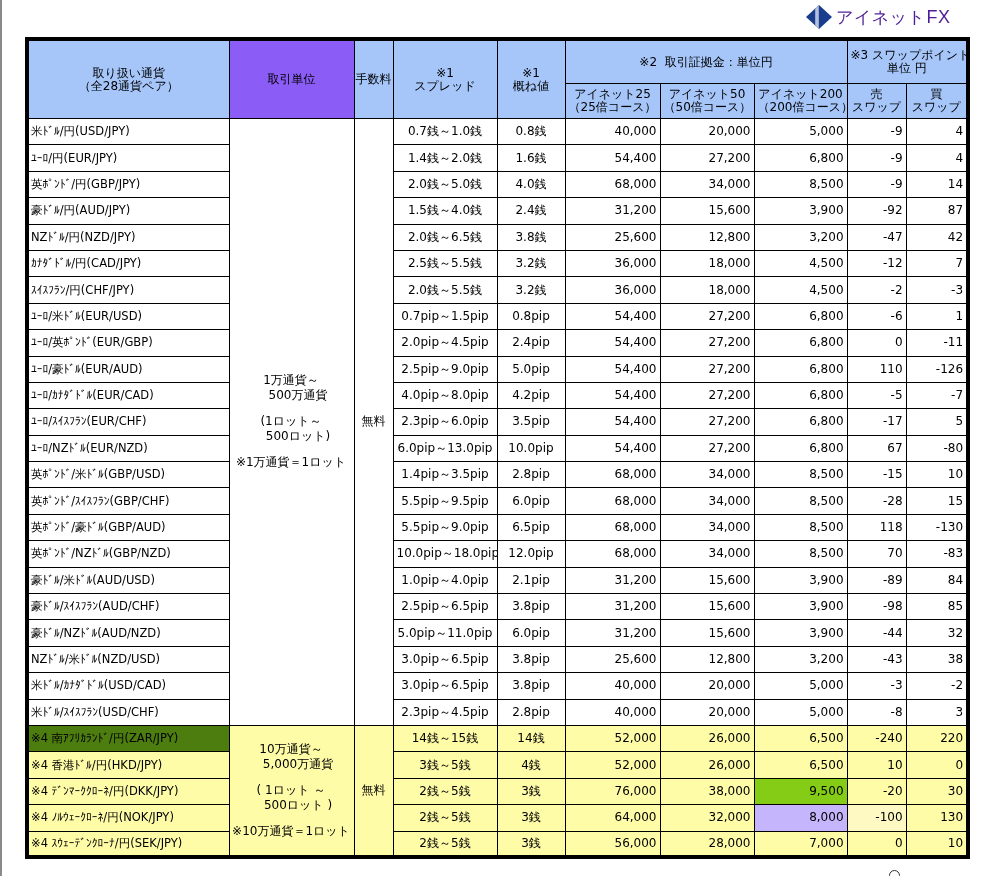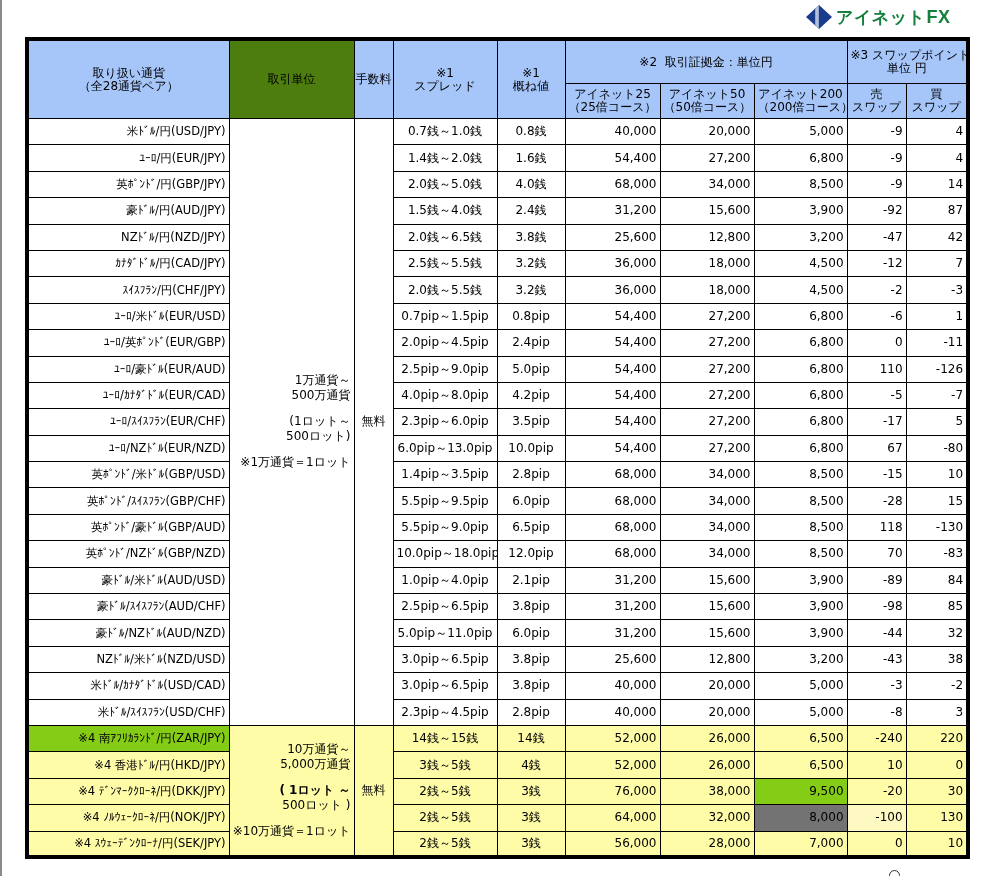--- a/index.html
+++ b/index.html
@@ -1,31 +1,31 @@
 <!DOCTYPE html>
 <html><head>
 <meta charset="utf-8">
 <style>
   html,body{margin:0;padding:0;background:#fff;}
   body{width:992px;height:876px;position:relative;overflow:hidden;font-family:"DejaVu Sans","Liberation Sans",sans-serif;color:#000;}
   .leftedge{position:absolute;left:0;top:0;width:2px;height:876px;background:#8a8a8a;}
   .logo{position:absolute;left:805px;top:4px;height:26px;display:flex;align-items:center;}
   .logo svg{width:28px;height:26px;}
-  .logo span{font-size:17px;font-weight:bold;color:#15803d;margin-left:3px;letter-spacing:0.5px;}
+  .logo span{font-size:17px;font-weight:normal;color:#4c1d95;margin-left:3px;letter-spacing:0.5px;}
   .logo .fx{font-family:"Liberation Sans",sans-serif;font-size:18px;margin-left:1px;}
   table{position:absolute;left:25px;top:37px;border-collapse:collapse;border:4px solid #000;table-layout:fixed;width:941px;}
   td,th{border:1px solid #000;padding:0 3px;font-size:12px;font-weight:normal;white-space:nowrap;overflow:hidden;line-height:13px;}
   th{background:#a6c6fa;text-align:center;}
   .hrow1 th{height:42px;}
   .hrow2 th{height:34px;}
   tbody tr{height:26.4px;}
-  td.pair{text-align:right;padding-left:2px;font-size:11.5px;}
+  td.pair{text-align:left;padding-left:2px;font-size:11.5px;}
   td.c{text-align:center;}
   td.r{text-align:right;padding-right:3px;}
-  td.unit{vertical-align:middle;text-align:right;font-size:12px;line-height:15px;padding-left:2px;white-space:normal;}
+  td.unit{vertical-align:middle;text-align:center;font-size:12px;line-height:15px;padding-left:2px;white-space:normal;}
   td.unit .ind{padding-left:14px;display:block;}
   td.unit .gap{display:block;height:11px;}
   tr.y td{background:#fffca8;}
   .hdr-line{display:block;text-align:center;}
   .cursor{position:absolute;left:889px;top:870px;width:9px;height:9px;border:1px solid #333;border-radius:50%;}
 </style>
 </head>
 <body>
 
 <div class="leftedge"></div>
@@ -52,21 +52,21 @@
       <col style="width:93px">
       <col style="width:59px">
       <col style="width:62px">
   </colgroup>
   <thead>
     <tr class="hrow1">
       <th rowspan="2" style="background: rgb(166, 198, 250);">
         <span class="hdr-line">取り扱い通貨</span>
         <span class="hdr-line">（全28通貨ペア）</span>
       </th>
-      <th rowspan="2" style="background: #4d7c0f;">取引単位</th>
+      <th rowspan="2" style="background: #8b5cf6;">取引単位</th>
       <th rowspan="2" style="padding: 0px; background: rgb(166, 198, 250);">手数料</th>
       <th rowspan="2" style="background: rgb(166, 198, 250);">
         <span class="hdr-line">※1</span>
         <span class="hdr-line">スプレッド</span>
       </th>
       <th rowspan="2" style="background: rgb(166, 198, 250);">
         <span class="hdr-line">※1</span>
         <span class="hdr-line">概ね値</span>
       </th>
       <th colspan="3" style="white-space: pre; background: rgb(166, 198, 250);">※2  取引証拠金：単位円</th>
@@ -333,26 +333,26 @@
         <td class="pair">米ﾄﾞﾙ/ｽｲｽﾌﾗﾝ(USD/CHF)</td>
         <td class="c">2.3pip～4.5pip</td>
         <td class="c">2.8pip</td>
         <td class="r">40,000</td>
         <td class="r">20,000</td>
         <td class="r">5,000</td>
         <td class="r">-8</td>
         <td class="r">3</td>
       </tr>
       <tr class="y">
-        <td class="pair" style="background: #84cc16;">※4  南ｱﾌﾘｶﾗﾝﾄﾞ/円(ZAR/JPY)</td>
+        <td class="pair" style="background: #4d7c0f;">※4  南ｱﾌﾘｶﾗﾝﾄﾞ/円(ZAR/JPY)</td>
         <td class="unit" rowspan="5" style="background: rgb(255, 252, 168);">
           <span style="display: block;">10万通貨～</span>
           <span class="ind" style="display: block;">5,000万通貨</span>
           <span class="gap"></span>
-          <span style="display: block; font-weight: bold;">( 1ロット ～</span>
+          <span style="display: block;">( 1ロット ～</span>
           <span class="ind" style="display: block;">500ロット )</span>
           <span class="gap"></span>
           <span style="display: block;">※10万通貨＝1ロット</span>
         </td>
         <td class="c" rowspan="5" style="background: rgb(255, 252, 168);">無料</td>
         <td class="c" style="background: rgb(255, 252, 168); margin-top: 48px;">14銭～15銭</td>
         <td class="c" style="background: rgb(255, 252, 168);">14銭</td>
         <td class="r" style="background: rgb(255, 252, 168);">52,000</td>
         <td class="r" style="background: rgb(255, 252, 168);">26,000</td>
         <td class="r" style="background: rgb(255, 252, 168);">6,500</td>
@@ -378,21 +378,21 @@
         <td class="r" style="background: #84cc16;">9,500</td>
         <td class="r" style="background: rgb(255, 252, 168);">-20</td>
         <td class="r" style="background: rgb(255, 252, 168);">30</td>
       </tr>
       <tr class="y">
         <td class="pair" style="background: rgb(255, 252, 168);">※4  ﾉﾙｳｪｰｸﾛｰﾈ/円(NOK/JPY)</td>
         <td class="c" style="background: rgb(255, 252, 168);">2銭～5銭</td>
         <td class="c" style="background: rgb(255, 252, 168);">3銭</td>
         <td class="r" style="background: rgb(255, 252, 168);">64,000</td>
         <td class="r" style="background: rgb(255, 252, 168);">32,000</td>
-        <td class="r" style="background: #737373;">8,000</td>
+        <td class="r" style="background: #c4b5fd;">8,000</td>
         <td class="r" style="background: #fef9c3;">-100</td>
         <td class="r" style="background: rgb(255, 252, 168);">130</td>
       </tr>
       <tr class="y">
         <td class="pair" style="background: rgb(255, 252, 168);">※4  ｽｳｪｰﾃﾞﾝｸﾛｰﾅ/円(SEK/JPY)</td>
         <td class="c" style="background: rgb(255, 252, 168);">2銭～5銭</td>
         <td class="c" style="background: rgb(255, 252, 168);">3銭</td>
         <td class="r" style="background: rgb(255, 252, 168);">56,000</td>
         <td class="r" style="background: rgb(255, 252, 168);">28,000</td>
         <td class="r" style="background: rgb(255, 252, 168);">7,000</td>

